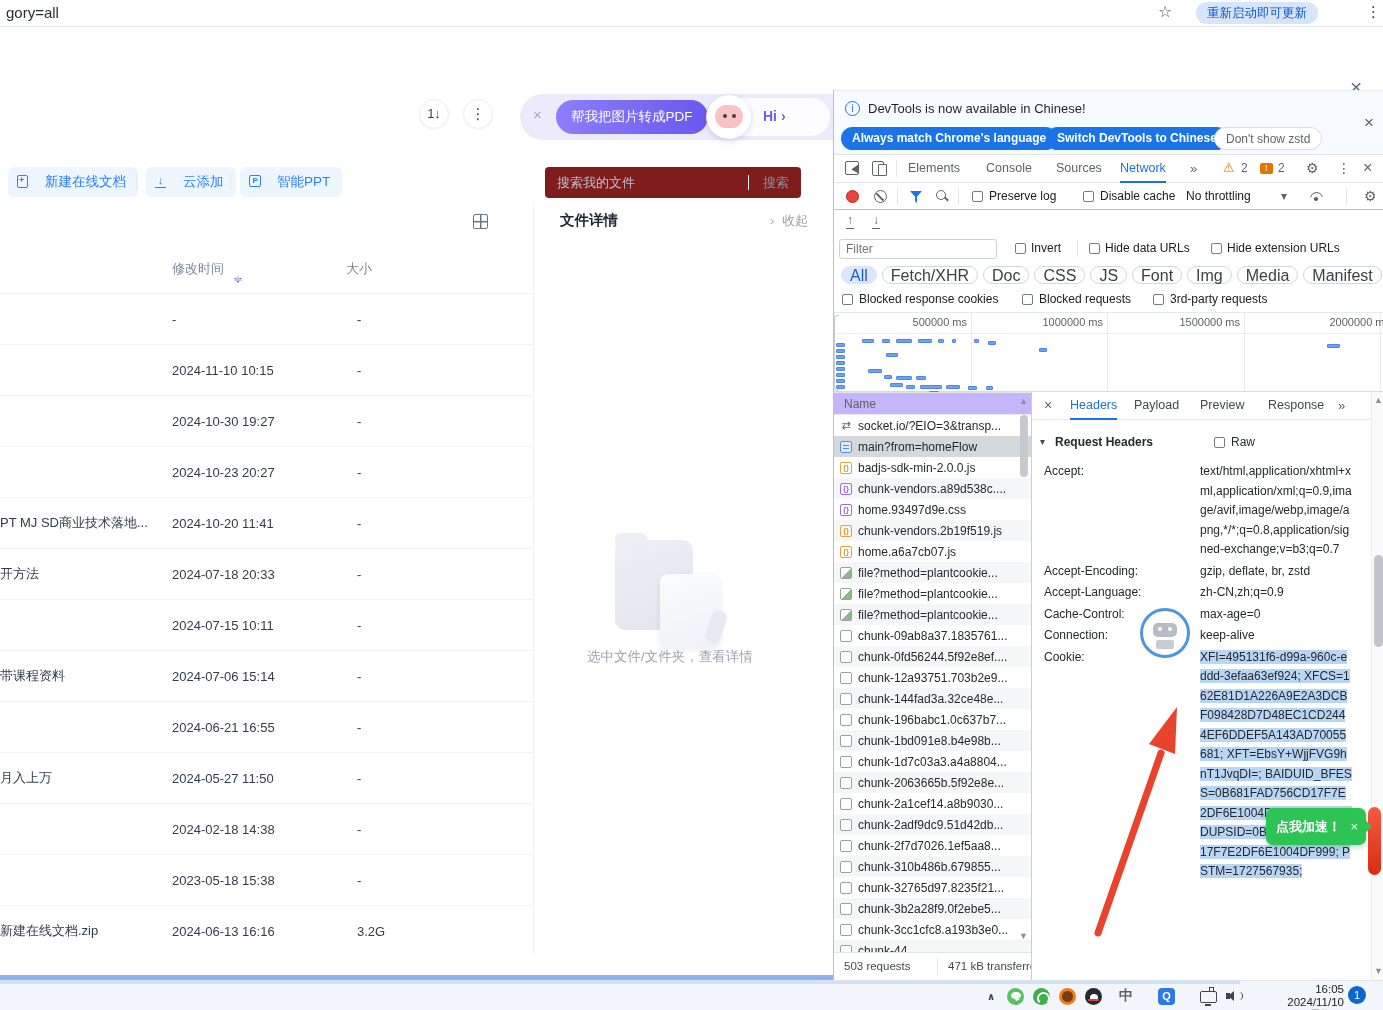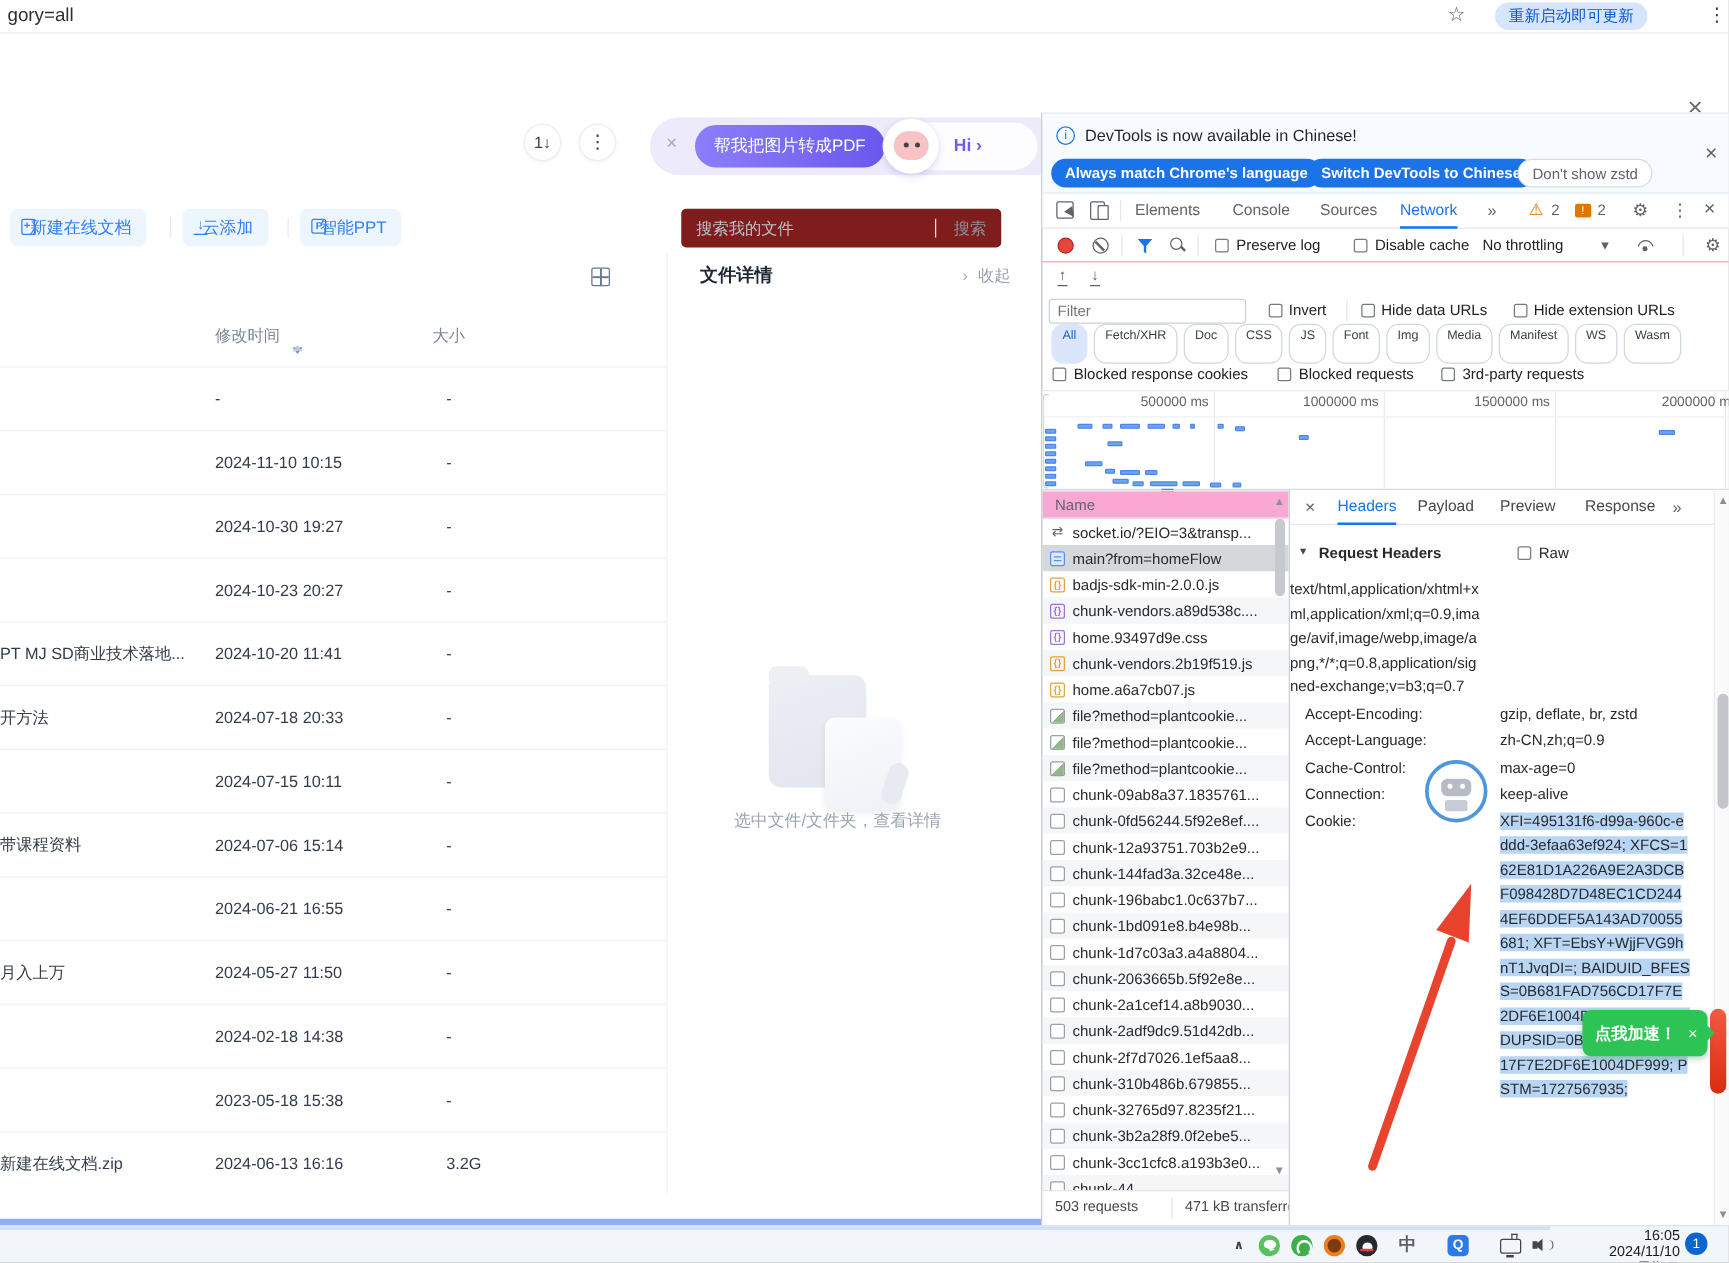--- a/index.html
+++ b/index.html
@@ -22,21 +22,21 @@
 #sort-btn{left:419px}
 #page-kebab{left:463px;font-size:15px}
 #assist-wrap{position:absolute;left:520px;top:4px;width:313px;height:46px;background:#eceafb;border-radius:23px 0 0 23px}
 #assist-close{position:absolute;left:13px;top:12px;color:#a8a3cb;font-size:15px}
 #assist-pill{position:absolute;left:36px;top:6px;height:34px;line-height:34px;padding:0 15px;border-radius:17px;background:linear-gradient(90deg,#8d7efb,#6a58ee);color:#fff;font-size:13.5px}
 #assist-bubble{position:absolute;left:186px;top:4px;width:124px;height:38px;background:#fdfdff;border-radius:19px}
 #mascot{position:absolute;left:1px;top:-3px;width:44px;height:44px;border-radius:50%;background:#fff;box-shadow:0 2px 6px rgba(120,110,200,.28)}
 #mascot::before{content:"";position:absolute;left:8px;top:10px;width:28px;height:23px;border-radius:12px;background:#f7c3c7}
 #mascot::after{content:"";position:absolute;left:16px;top:19px;width:4px;height:4px;border-radius:50%;background:#4a3f3f;box-shadow:9px 0 0 #4a3f3f}
 #assist-hi{position:absolute;left:57px;top:10px;color:#6a5df1;font-weight:bold;font-size:14px}
-.tb{position:absolute;top:77px;height:30px;line-height:30px;border-radius:6px;background:#edf5fe;color:#2e80f7;font-size:13.5px;padding:0 12px 0 16px}
+.tb{position:absolute;top:77px;height:30px;line-height:30px;border-radius:6px;background:#edf5fe;color:#2e80f7;font-size:13.5px;padding:0 12px 0 37px}
 #tb-newdoc{left:8px}#tb-cloudadd{left:146px}#tb-ppt{left:240px}
 .tb .mi{position:absolute;left:9px;top:8px}
 .ic-doc{width:11px;height:13px;border:1.5px solid #2e80f7;border-radius:2px;position:relative}
 .ic-doc::after{content:"+";position:absolute;left:1px;top:-1px;font-size:9px;font-weight:bold;color:#2e80f7;line-height:11px}
 .ic-down{width:11px;height:13px;color:#2e80f7;border-bottom:1.5px solid #2e80f7;font-size:11px;line-height:11px;text-align:center}
 .ic-ppt{width:12px;height:12px;border:1.5px solid #2e80f7;border-radius:2px;position:relative}
 .ic-ppt::after{content:"P";position:absolute;left:2.5px;top:-1px;font-size:8px;font-weight:bold;color:#2e80f7;line-height:11px}
 .tbsep{position:absolute;top:84px;width:1px;height:16px;background:#e6eaef}
 #sep1{left:136px}#sep2{left:230px}
 #search-box{position:absolute;left:545px;top:77px;width:256px;height:31px;background:#7f1d1d;border-radius:4px}
@@ -120,36 +120,36 @@
 #dt-filter{position:absolute;left:0;top:146px;width:550px;height:26px}
 #filter-input{position:absolute;left:5px;top:3px;width:158px;height:20px;border:1px solid #cdd2d8;border-radius:3px;background:#fff;font-size:12px;color:#80868b;padding:0 6px;font-family:inherit}
 #cb-invert{position:absolute;left:181px;top:7px}
 #lb-invert{position:absolute;left:197px;top:5px}
 #fsep{position:absolute;left:243px;top:4px;width:1px;height:17px;background:#e3e6ea}
 #cb-hdata{position:absolute;left:255px;top:7px}
 #lb-hdata{position:absolute;left:271px;top:5px}
 #cb-hext{position:absolute;left:377px;top:7px}
 #lb-hext{position:absolute;left:393px;top:5px}
 #dt-chips{position:absolute;left:0;top:172px;width:550px;height:25px;display:flex;align-items:center;gap:5px;padding-left:7px}
-.chip{height:32px;line-height:17px;padding:0 8px;border:1px solid #d2d7dc;border-radius:10px;font-size:10px;color:#3c4043;background:#fff;white-space:nowrap}
+.chip{height:18px;line-height:17px;padding:0 8px;border:1px solid #d2d7dc;border-radius:10px;font-size:16px;color:#3c4043;background:#fff;white-space:nowrap}
 .chip.active{background:#dbe6fa;border-color:#dbe6fa;color:#1a5fc8}
 #dt-blocked{position:absolute;left:0;top:197px;width:550px;height:25px}
 #cb-bc{position:absolute;left:8px;top:7px}#lb-bc{position:absolute;left:25px;top:5px}
 #cb-br{position:absolute;left:188px;top:7px}#lb-br{position:absolute;left:205px;top:5px}
 #cb-3p{position:absolute;left:319px;top:7px}#lb-3p{position:absolute;left:336px;top:5px}
 #dt-timeline{position:absolute;left:0;top:222px;width:550px;height:80px;border-top:1px solid #e7eaed;border-bottom:1px solid #d8dbdf;background:#fff}
 .gl{position:absolute;top:0;bottom:0;width:1px;background:#e9ebee}
 #gl0{left:137px}#gl1{left:273px}#gl2{left:410px}#gl3{left:546px}
 .tick{position:absolute;top:3px;font-size:11px;color:#5f6368;white-space:nowrap}
 #tk0{right:417px}#tk1{right:281px}#tk2{right:144px}#tk3{right:-6px}
 #tl-rule{position:absolute;left:0;top:20px;width:550px;height:1px;background:#edeff2}
 #tl-handle{position:absolute;left:0;top:2px;width:5px;height:76px;border:1.5px solid #c9cdd2;border-right:none;border-radius:4px 0 0 4px}
 .bar{position:absolute;height:4px;border-radius:1px;background:#6fa3f2;border:0.5px solid #4c86e8}
 #dt-list{position:absolute;left:0;top:302px;width:197px;height:560px;overflow:hidden;border-top:1px solid #e5e8eb}
-#list-head{height:22px;line-height:22px;padding-left:10px;color:#5f6368;font-size:12px;border-bottom:1px solid #e8eaed;background:#f9a8d4}
+#list-head{height:22px;line-height:22px;padding-left:10px;color:#5f6368;font-size:12px;border-bottom:1px solid #e8eaed;background:#c4b5fd}
 .rrow{height:21px;display:flex;align-items:center;padding-left:6px;font-size:12px;color:#26292d;white-space:nowrap;overflow:hidden}
 .rrow:nth-child(even){background:#f5f6f7}
 .rrow.sel{background:#d5d8db}
 .ric{width:12px;height:12px;border-radius:2px;flex:none;margin-right:6px;display:flex;align-items:center;justify-content:center;font-size:8px;position:relative}
 .t-ws{color:#5f6368;font-size:11px}
 .t-doc{border:1.3px solid #5a8fe8;background:#dce9fc}
 .t-doc::after{content:"";position:absolute;left:2px;top:3px;width:6px;height:1.2px;background:#5a8fe8;box-shadow:0 3px 0 #5a8fe8}
 .t-js{border:1.3px solid #e3a23c;color:#e3a23c}
 .t-css{border:1.3px solid #a16fd8;color:#a16fd8}
 .t-js::after,.t-css::after{content:"{}";font-weight:bold}
@@ -609,20 +609,21 @@
         <span class="ptab" id="pt-more">»</span>
       </div>
       <div id="pane-section">
         <span id="sec-caret">▾</span>
         <span id="sec-title">Request Headers</span>
         <span class="cbx" id="cb-raw"></span>
         <span id="lb-raw">Raw</span>
       </div>
       <div id="hdr-list">
           <div class="hrow">
+            <div class="hname">Accept:</div>
             <div class="hval">text/html,application/xhtml+xml,application/xml;q=0.9,image/avif,image/webp,image/apng,*/*;q=0.8,application/signed-exchange;v=b3;q=0.7</div>
           </div>
           <div class="hrow">
             <div class="hname">Accept-Encoding:</div>
             <div class="hval">gzip, deflate, br, zstd</div>
           </div>
           <div class="hrow">
             <div class="hname">Accept-Language:</div>
             <div class="hval">zh-CN,zh;q=0.9</div>
           </div>

